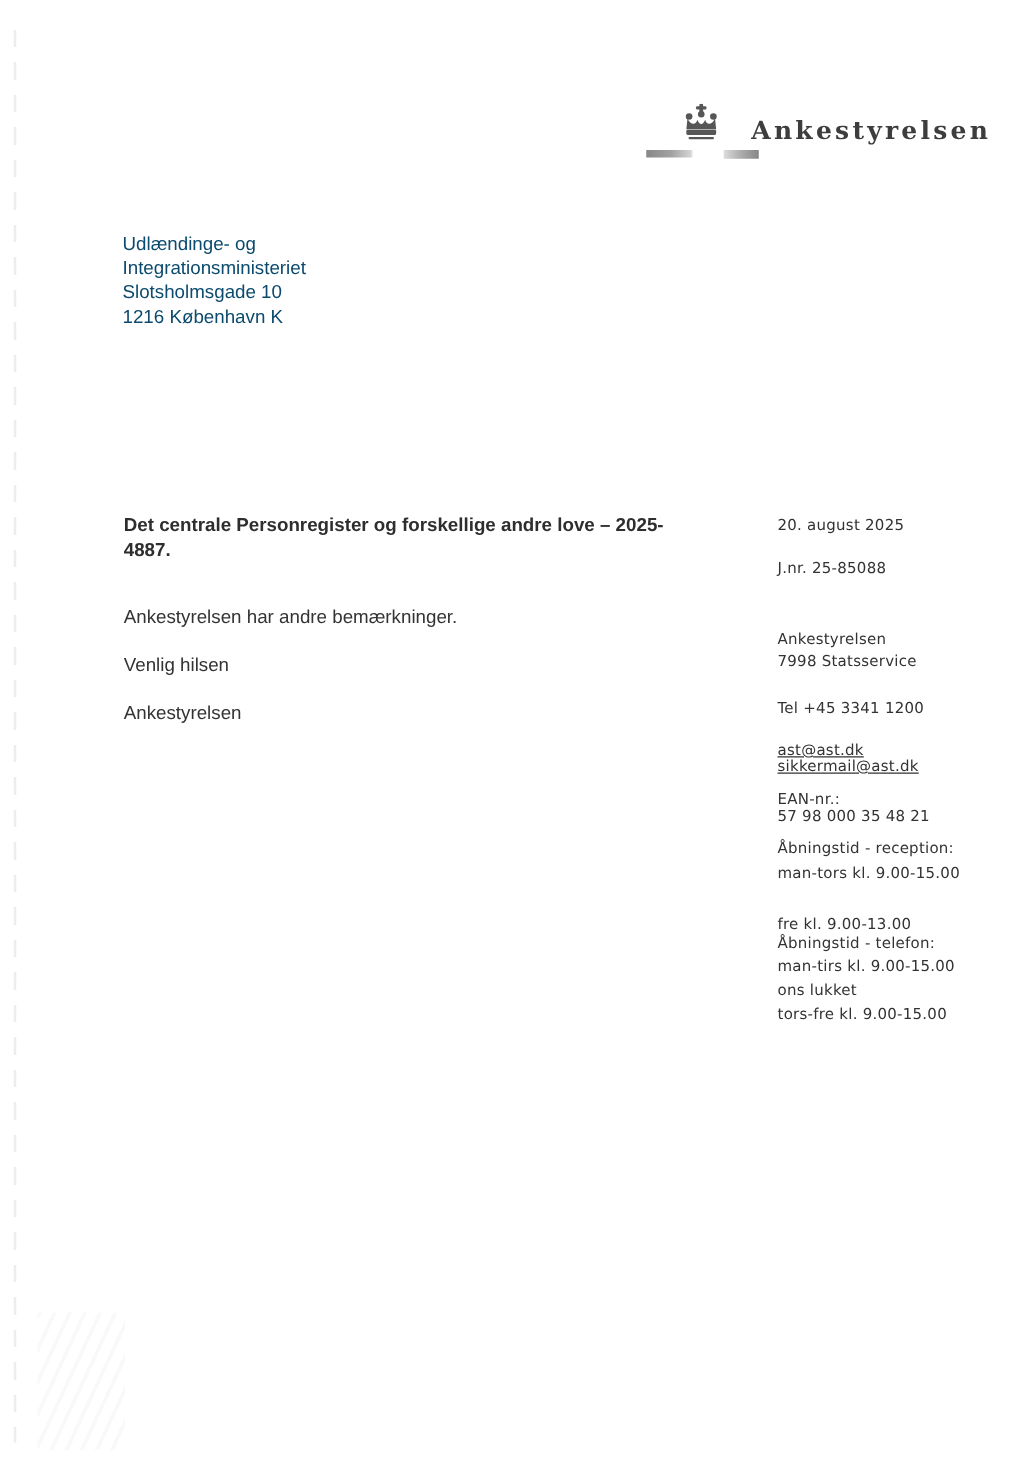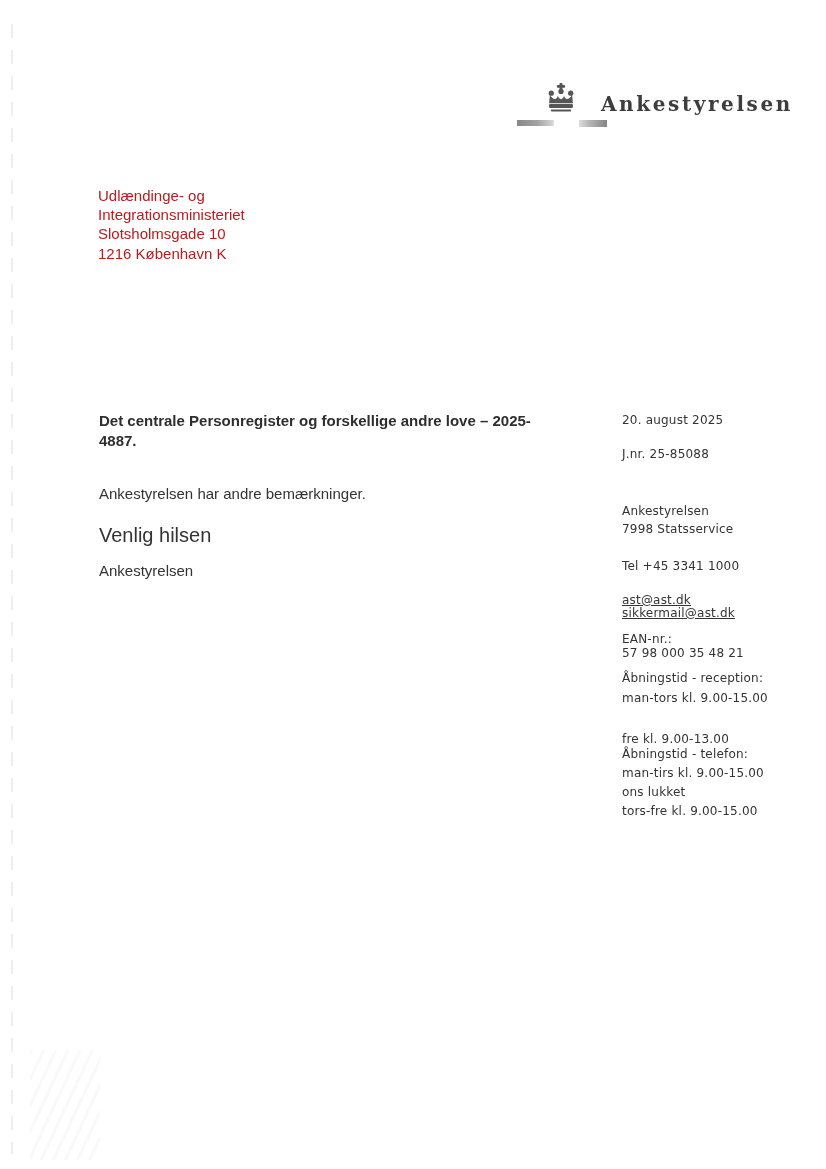--- a/index.html
+++ b/index.html
@@ -49,32 +49,32 @@
   }
   .bar-right{
     position:absolute; left:579px; top:120px;
     width:28px; height:7px;
     background:linear-gradient(to right,#dcdcdc,#b3b3b3 40%,#868686);
   }
 
   
   .recipient{
     position:absolute; left:98px; top:186px;
-    font-size:15px; line-height:19.2px; color:#b91c1c;
+    font-size:15px; line-height:19.2px; color:#0c4a6e;
   }
 
   
   .subject{
     position:absolute; left:99px; top:411px;
     width:520px;
     font-size:15px; font-weight:700; line-height:19.6px;
     color:#2e2e2e; white-space:nowrap;
   }
   .body-line{position:absolute; left:99px; top:485px; font-size:15px; color:#333;}
-  .closing{position:absolute; left:99px; top:524px; font-size:20px; color:#333;}
+  .closing{position:absolute; left:99px; top:524px; font-size:15px; color:#333;}
   .signature{position:absolute; left:99px; top:562px; font-size:15px; color:#333;}
 
   
   .meta{
     position:absolute; left:622px; top:0; width:190px;
     font-family:"DejaVu Sans", sans-serif;
     font-size:12px; color:#333; letter-spacing:.2px;
   }
   .meta div{position:absolute; white-space:nowrap;}
   .m-date{top:413px;}
@@ -136,21 +136,21 @@
 
   <div class="body-line">Ankestyrelsen har andre bemærkninger.</div>
   <div class="closing">Venlig hilsen</div>
   <div class="signature">Ankestyrelsen</div>
 
   <div class="meta">
     <div class="m-date">20. august 2025</div>
     <div class="m-jnr">J.nr. 25-85088</div>
     <div class="m-org">Ankestyrelsen</div>
     <div class="m-addr">7998 Statsservice</div>
-    <div class="m-tel">Tel +45 3341 1000</div>
+    <div class="m-tel">Tel +45 3341 1200</div>
     <div class="m-email1">ast@ast.dk</div>
     <div class="m-email2">sikkermail@ast.dk</div>
     <div class="m-ean-label">EAN-nr.:</div>
     <div class="m-ean">57 98 000 35 48 21</div>
     <div class="m-rec-title">Åbningstid - reception:</div>
     <div class="m-rec-1">man-tors kl. 9.00-15.00</div>
     <div class="m-rec-2">fre kl. 9.00-13.00</div>
     <div class="m-tel-title">Åbningstid - telefon:</div>
     <div class="m-tel-1">man-tirs kl. 9.00-15.00</div>
     <div class="m-tel-2">ons lukket</div>

